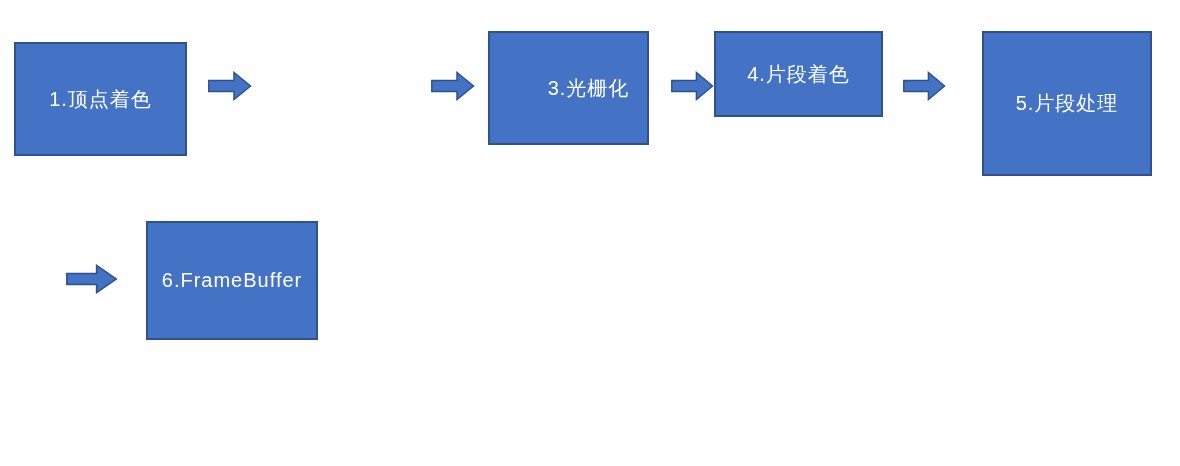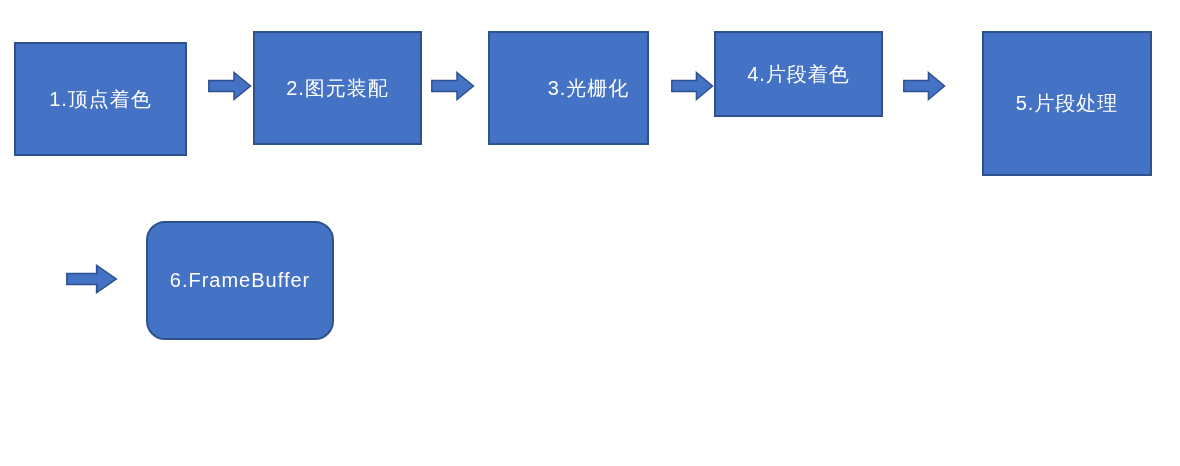--- a/index.html
+++ b/index.html
@@ -36,41 +36,40 @@
     display: block;
     width: 100%;
     height: 100%;
   }
   
   .box-1 { left: 14px;  top: 42px;  width: 173px; height: 114px; }
   .box-2 { left: 253px; top: 31px;  width: 169px; height: 114px; }
   .box-3 { left: 488px; top: 31px;  width: 161px; height: 114px; padding-left: 40px; }
   .box-4 { left: 714px; top: 31px;  width: 169px; height: 86px; }
   .box-5 { left: 982px; top: 31px;  width: 170px; height: 145px; }
-  .box-6 { left: 146px; top: 221px; width: 188px; height: 119px; border-radius: 19px; }
+  .box-6 { left: 146px; top: 221px; width: 172px; height: 119px; }
   .arrow-1 { left: 208px; top: 71px;  width: 44px; height: 30px; }
   .arrow-2 { left: 431px; top: 71px;  width: 44px; height: 30px; }
   .arrow-3 { left: 671px; top: 71px;  width: 43px; height: 30px; }
   .arrow-4 { left: 903px; top: 71px;  width: 43px; height: 30px; }
   .arrow-5 { left: 66px;  top: 264px; width: 52px; height: 30px; }
 </style>
 </head>
 <body style="background: rgb(255, 255, 255);">
 
 <div class="canvas">
 
   <div class="flow-box box-1">1.顶点着色</div>
 
   <div class="flow-arrow arrow-1">
     <svg viewBox="0 0 44 30" preserveAspectRatio="none">
       <polygon class="arrow-shape" points="0.8,9.5 26,9.5 26,1.5 42.5,15 26,28.5 26,20.5 0.8,20.5" fill="#4472C4" stroke="#2F528F" stroke-width="1.5"></polygon>
     </svg>
   </div>
 
-  <div class="flow-box box-2">2.图元装配</div>
 
   <div class="flow-arrow arrow-2">
     <svg viewBox="0 0 44 30" preserveAspectRatio="none">
       <polygon class="arrow-shape" points="0.8,9.5 26,9.5 26,1.5 42.5,15 26,28.5 26,20.5 0.8,20.5" fill="#4472C4" stroke="#2F528F" stroke-width="1.5"></polygon>
     </svg>
   </div>
 
   <div class="flow-box box-3">3.光栅化</div>
 
   <div class="flow-arrow arrow-3">

